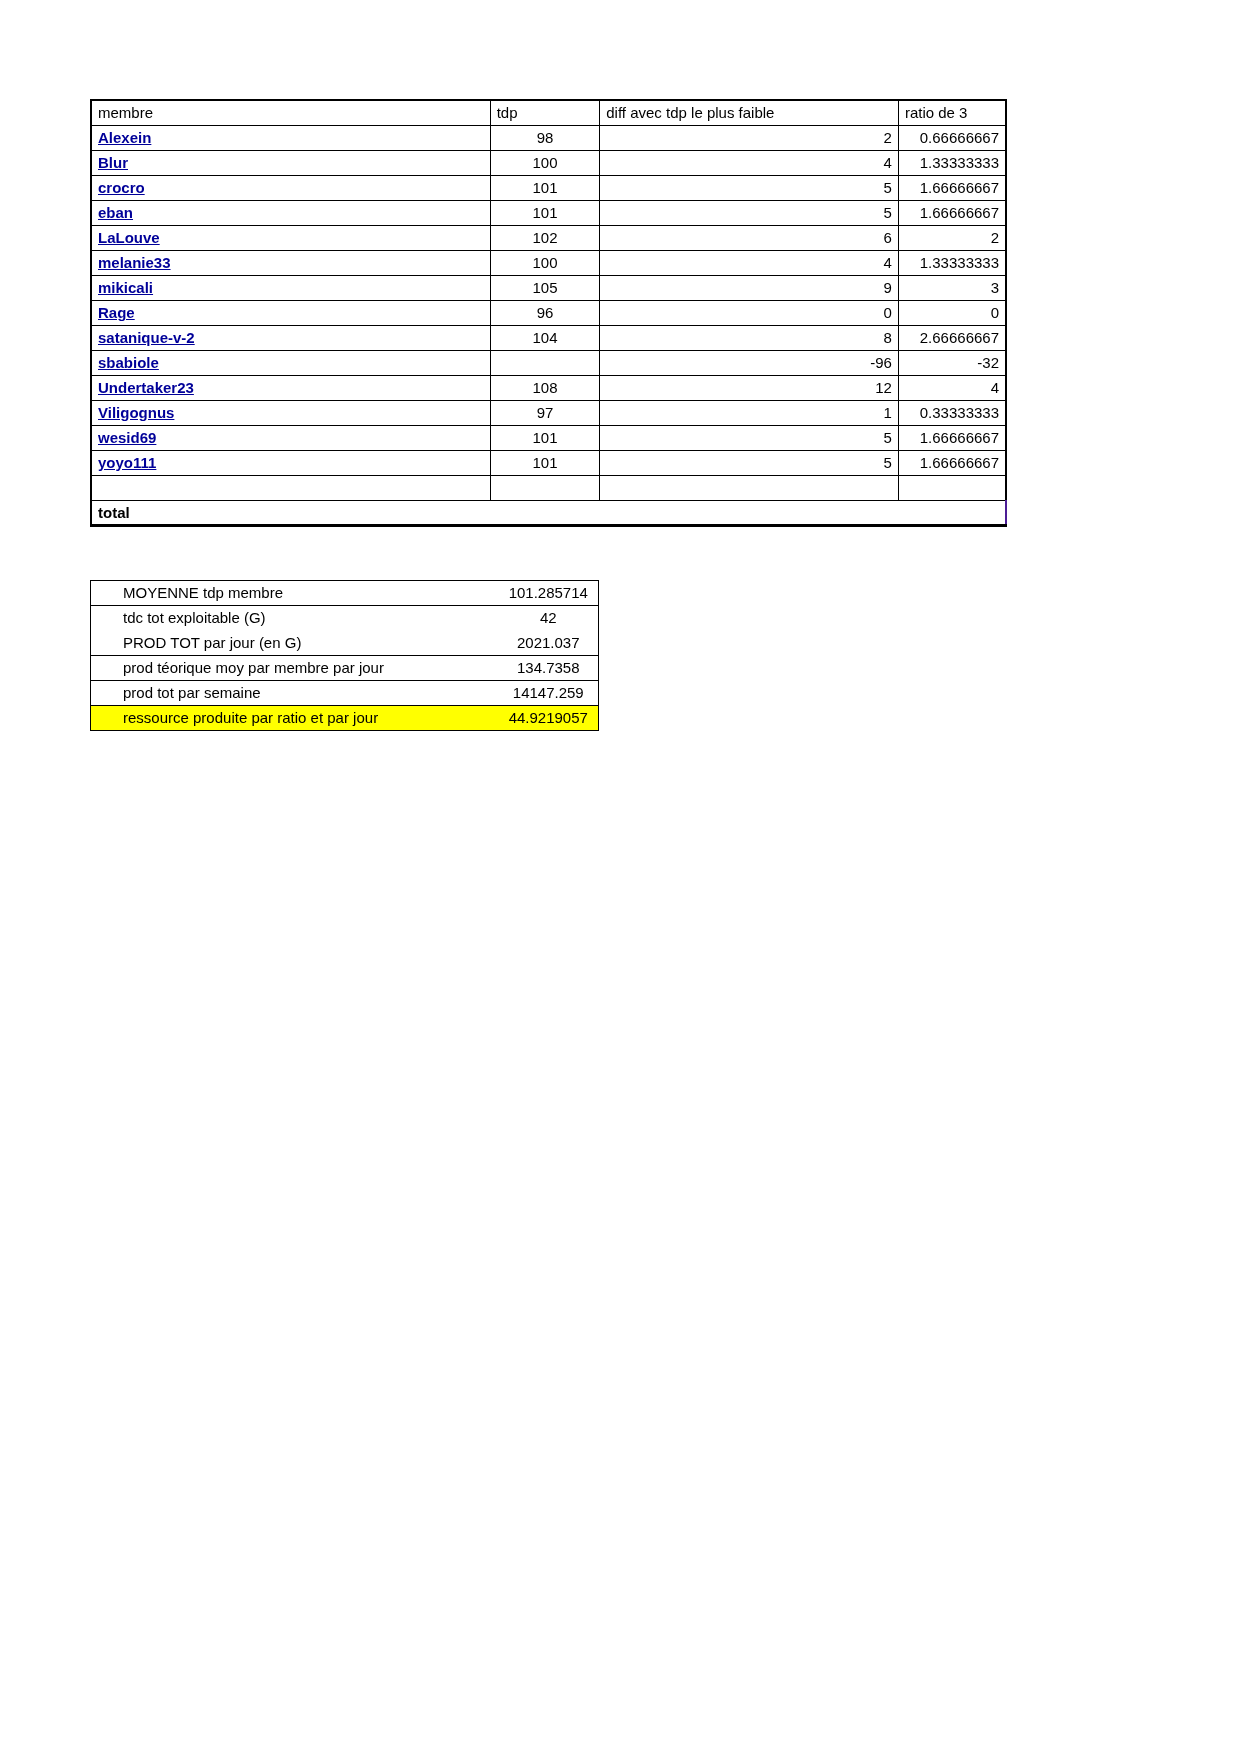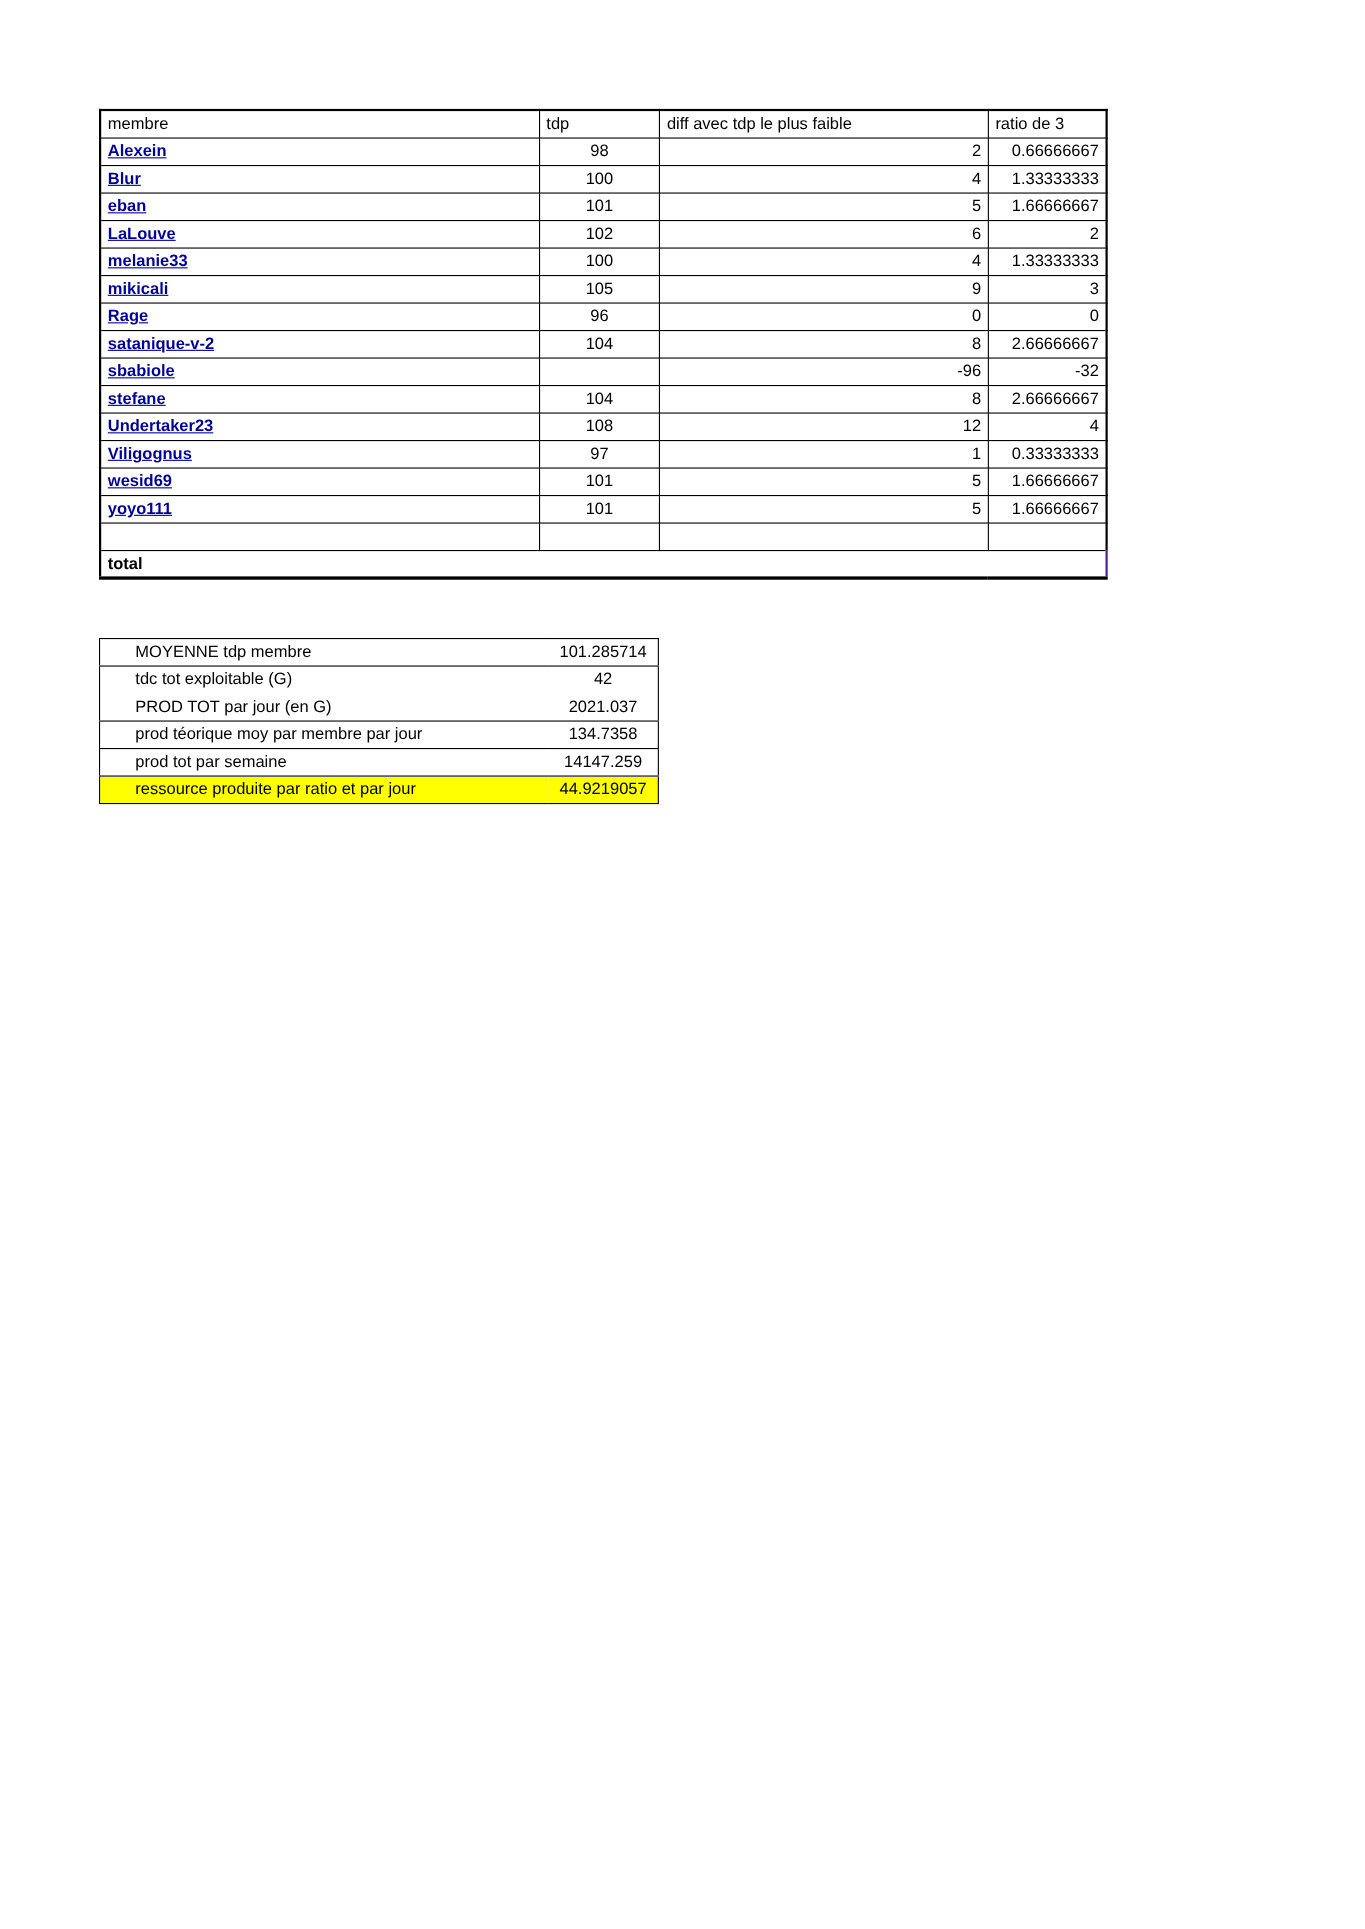--- a/index.html
+++ b/index.html
@@ -74,20 +74,26 @@
           <td class="col-diff num-right">2</td>
           <td class="col-ratio num-right">0.66666667</td>
         </tr>
         <tr>
           <td class="col-membre"><a class="member" href="#">Blur</a></td>
           <td class="col-tdp num-center">100</td>
           <td class="col-diff num-right">4</td>
           <td class="col-ratio num-right">1.33333333</td>
         </tr>
         <tr>
+          <td class="col-membre"><a class="member" href="#">crocro</a></td>
+          <td class="col-tdp num-center">101</td>
+          <td class="col-diff num-right">5</td>
+          <td class="col-ratio num-right">1.66666667</td>
+        </tr>
+        <tr>
           <td class="col-membre"><a class="member" href="#">eban</a></td>
           <td class="col-tdp num-center">101</td>
           <td class="col-diff num-right">5</td>
           <td class="col-ratio num-right">1.66666667</td>
         </tr>
         <tr>
           <td class="col-membre"><a class="member" href="#">LaLouve</a></td>
           <td class="col-tdp num-center">102</td>
           <td class="col-diff num-right">6</td>
           <td class="col-ratio num-right">2</td>
@@ -114,26 +120,20 @@
           <td class="col-membre"><a class="member" href="#">satanique-v-2</a></td>
           <td class="col-tdp num-center">104</td>
           <td class="col-diff num-right">8</td>
           <td class="col-ratio num-right">2.66666667</td>
         </tr>
         <tr>
           <td class="col-membre"><a class="member" href="#">sbabiole</a></td>
           <td class="col-tdp num-center"></td>
           <td class="col-diff num-right">-96</td>
           <td class="col-ratio num-right">-32</td>
-        </tr>
-        <tr>
-          <td class="col-membre"><a class="member" href="#">stefane</a></td>
-          <td class="col-tdp num-center">104</td>
-          <td class="col-diff num-right">8</td>
-          <td class="col-ratio num-right">2.66666667</td>
         </tr>
         <tr>
           <td class="col-membre"><a class="member" href="#">Undertaker23</a></td>
           <td class="col-tdp num-center">108</td>
           <td class="col-diff num-right">12</td>
           <td class="col-ratio num-right">4</td>
         </tr>
         <tr>
           <td class="col-membre"><a class="member" href="#">Viligognus</a></td>
           <td class="col-tdp num-center">97</td>

